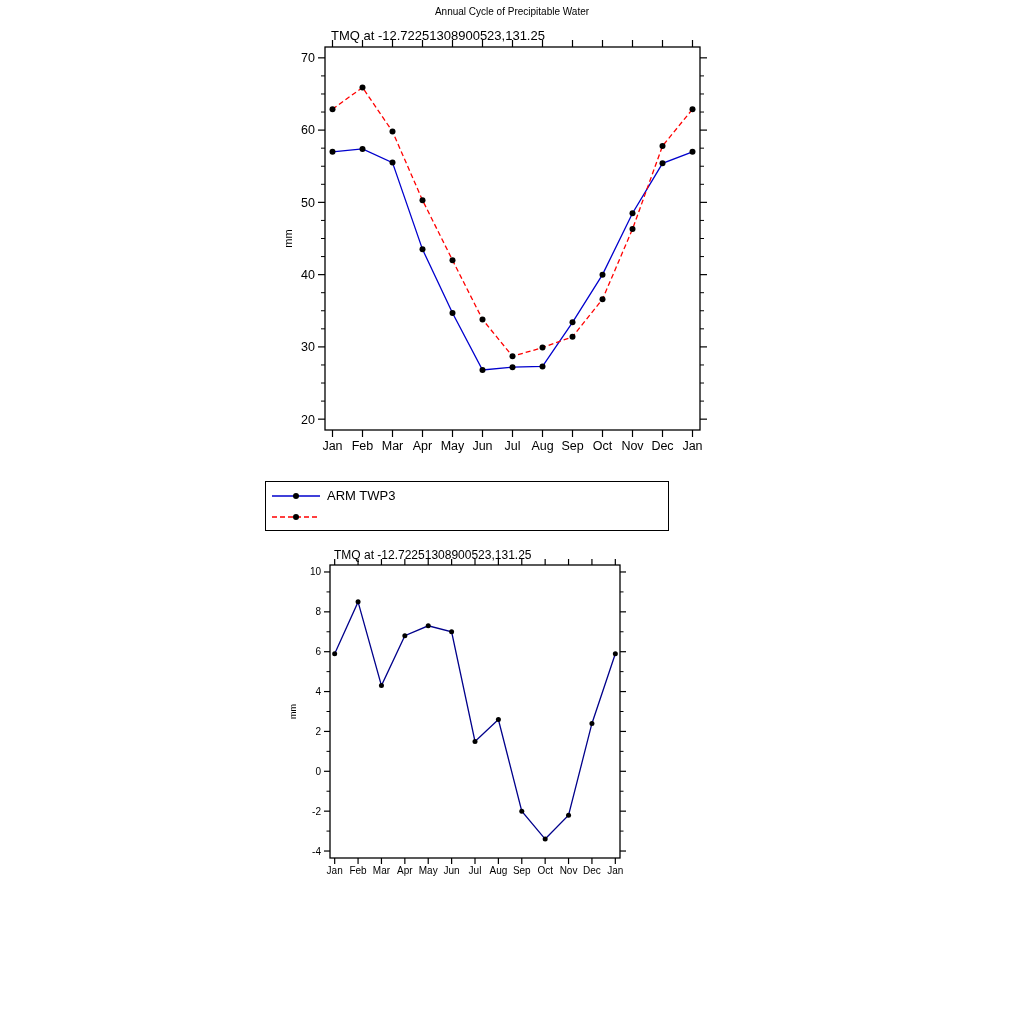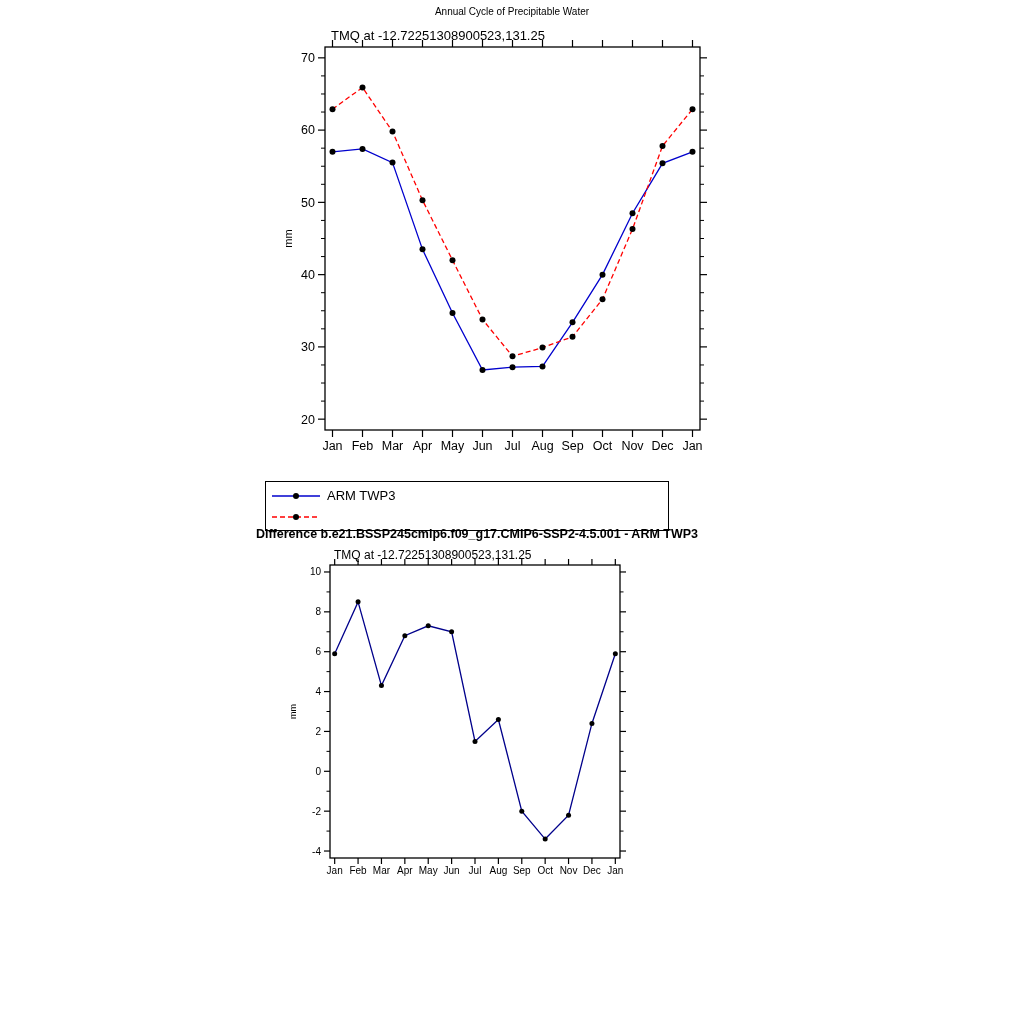--- a/index.html
+++ b/index.html
@@ -182,21 +182,20 @@
         <span class="legend-label">ARM TWP3</span>
       </div>
       <div class="legend-row">
         <svg width="52" height="14">
           <line x1="2" y1="7" x2="50" y2="7" stroke="#ff0000" stroke-width="1.3" stroke-dasharray="5,3"></line>
           <circle cx="26" cy="7" r="3" fill="#000000"></circle>
         </svg>
       </div>
     </div>
 
-  <div class="diff-title">Difference b.e21.BSSP245cmip6.f09_g17.CMIP6-SSP2-4.5.001 - ARM TWP3</div>
   <div class="subtitle subtitle-1">TMQ at -12.72251308900523,131.25</div>
   <div class="chart chart-1" id="chart-1"><svg width="390" height="330">
         <g>
           <rect x="50" y="7" width="290" height="293" fill="none" stroke="#000" stroke-width="1.3"></rect>
         </g>
         <g>
           <line x1="50" y1="293.0238095238095" x2="44" y2="293.0238095238095" stroke="#000" stroke-width="1.2"></line>
           <line x1="340" y1="293.0238095238095" x2="346" y2="293.0238095238095" stroke="#000" stroke-width="1.2"></line>
           <line x1="50" y1="253.15986394557825" x2="44" y2="253.15986394557825" stroke="#000" stroke-width="1.2"></line>
           <line x1="340" y1="253.15986394557825" x2="346" y2="253.15986394557825" stroke="#000" stroke-width="1.2"></line>

